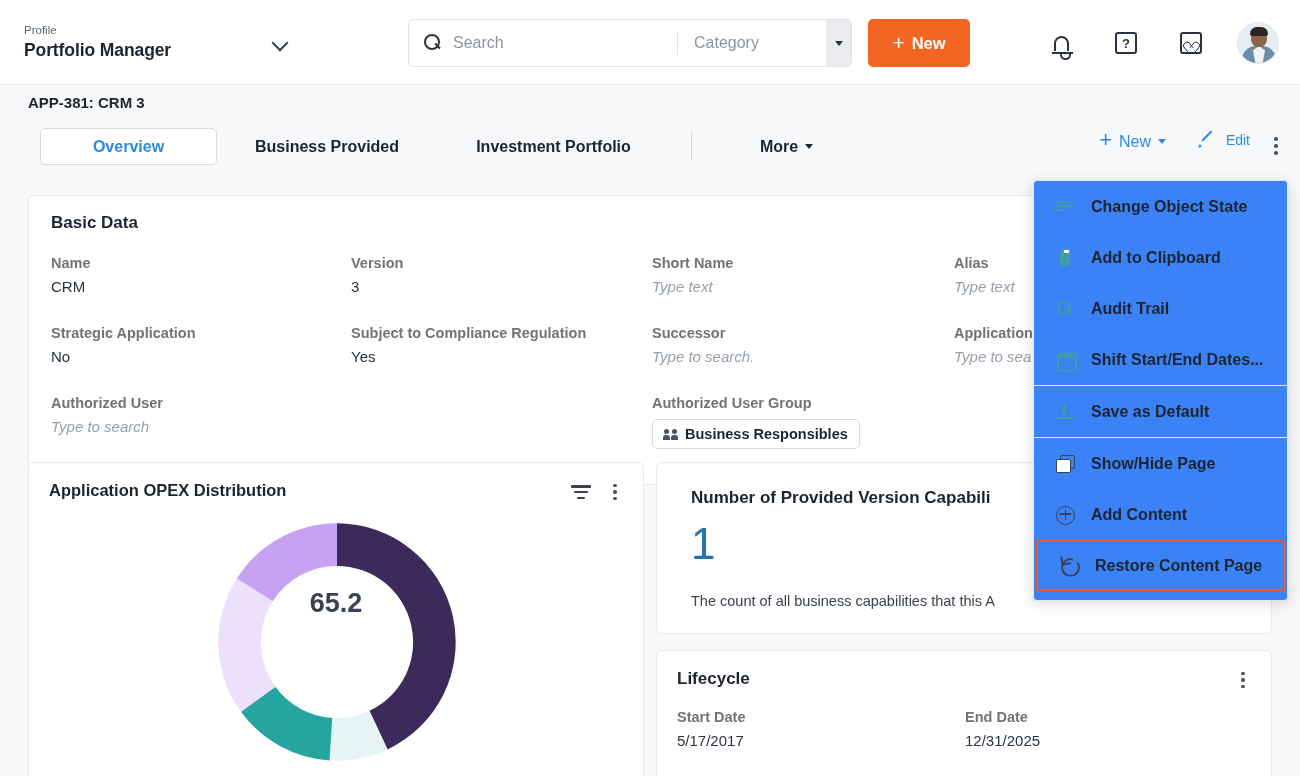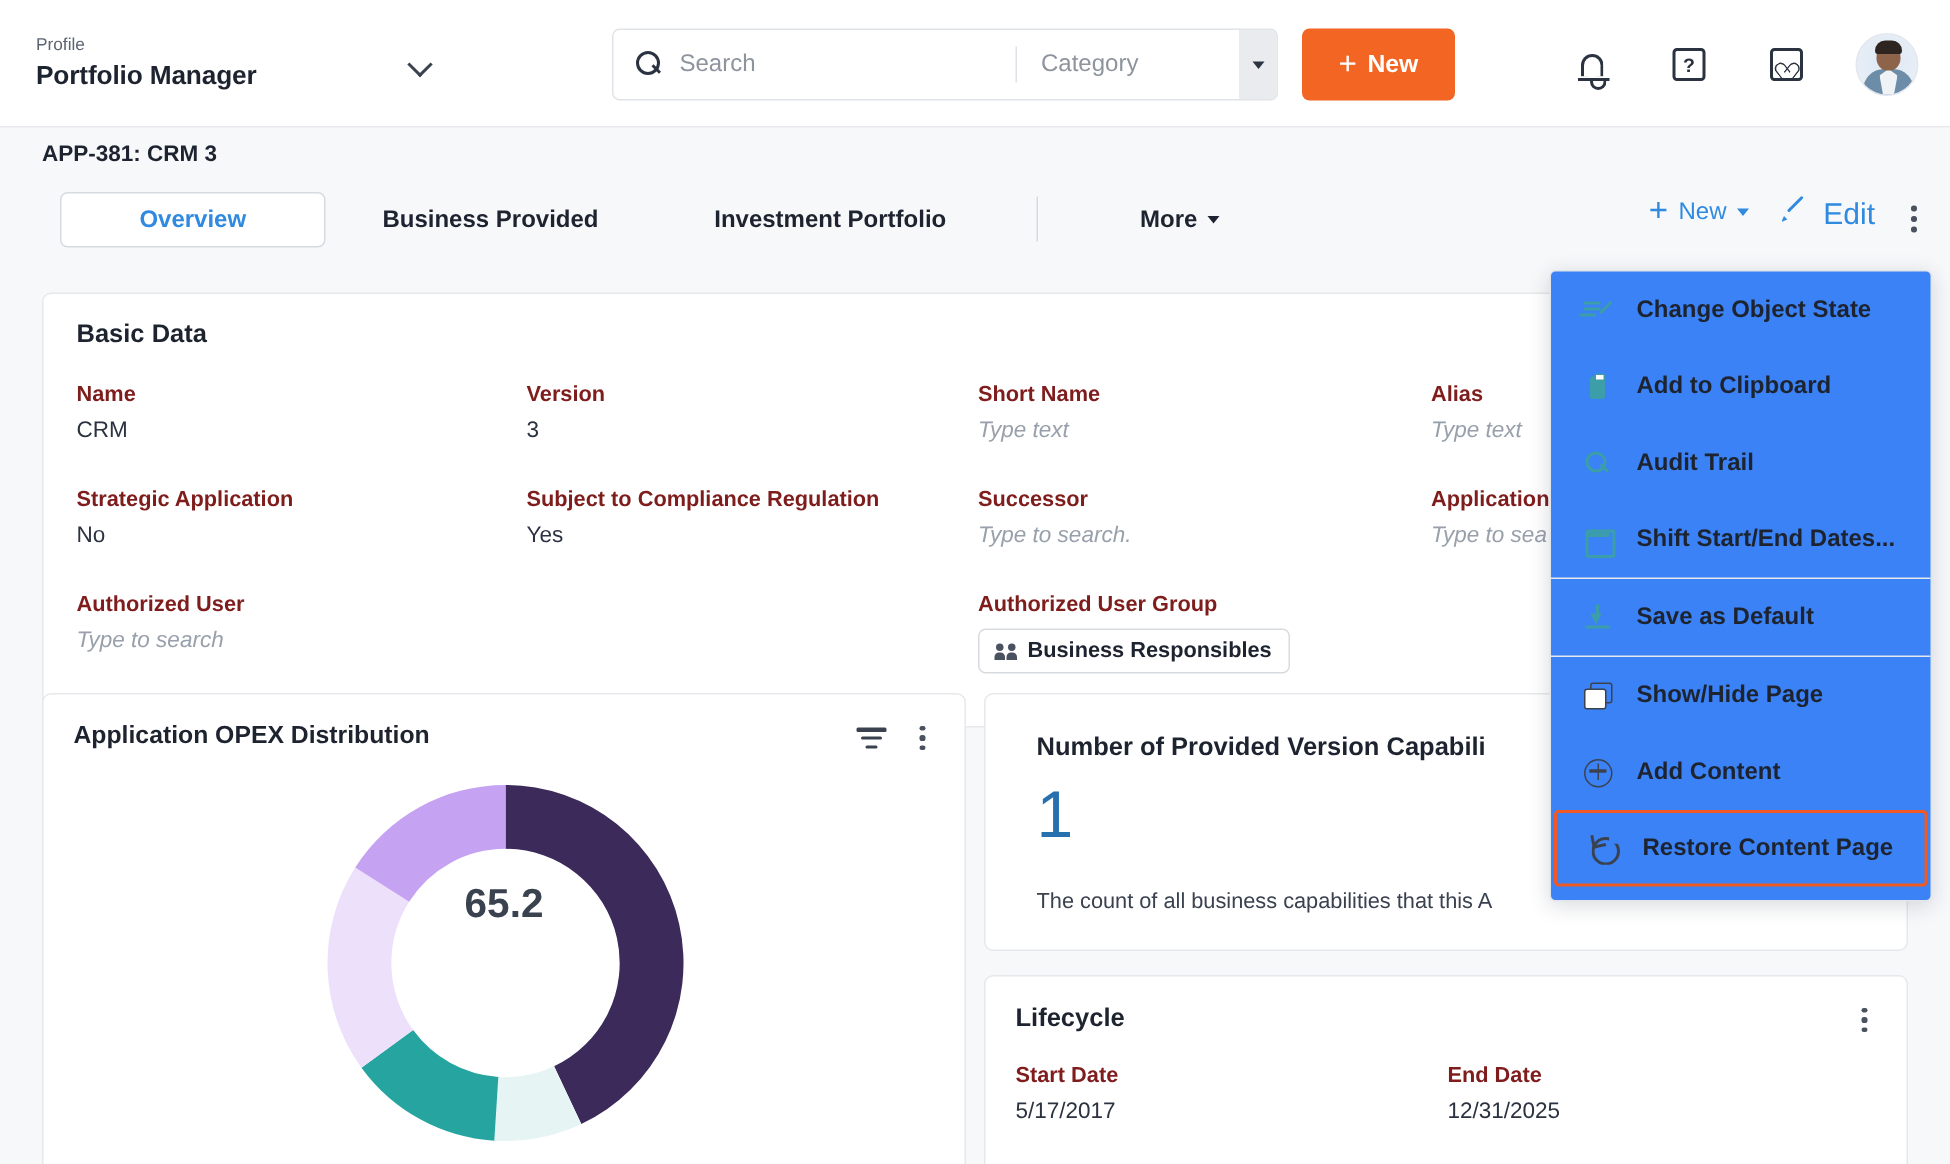--- a/index.html
+++ b/index.html
@@ -148,42 +148,42 @@
     border-right:4.5px solid transparent;border-top:5.5px solid #1d2430; }
   .caret-sm.blue { border-top-color:#2f8ae0; }
 
   .action-new {
     position:absolute; right:146px; top:4px; display:flex; align-items:center; gap:7px;
     color:#2f8ae0; font-size:16px; cursor:pointer; font-weight:400;
   }
   .action-new .pl { font-size:22px; line-height:1; margin-top:-3px; }
   .action-edit {
     position:absolute; right:62px; top:4px; display:flex; align-items:flex-start; gap:12px;
-    color:#2f8ae0; font-size:20px; cursor:pointer;
+    color:#2f8ae0; font-size:14px; cursor:pointer;
   }
   .pencil { width:16px;height:16px;position:relative; }
   .pencil::before{content:"";position:absolute;left:2px;top:3px;width:14px;height:2.4px;
     background:#2f8ae0;transform:rotate(-45deg);border-radius:1px;}
   .pencil::after{content:"";position:absolute;left:0px;top:12px;width:4px;height:4px;
     background:#2f8ae0;clip-path:polygon(0 100%,100% 60%,45% 0);}
   .kebab {
     position:absolute; right:24px; top:4px; width:24px; height:28px; cursor:pointer;
     display:flex; flex-direction:column; align-items:center; justify-content:center; gap:3.5px;
   }
   .kebab i { width:3.6px; height:3.6px; border-radius:50%; background:#4a5260; display:block; }
 
   
   .card {
     position:absolute; background:#fff; border:1px solid #e6e8eb; border-radius:6px;
   }
   .card-basic { left:28px; top:195px; width:1244px; height:290px; }
   .basic-title { position:absolute; left:22px; top:17px; font-size:17px; font-weight:bold; color:#1d2430; }
 
   .field { position:absolute; }
-  .field-label { font-size:14.5px; font-weight:bold; color:#7f1d1d; line-height:20px; white-space:nowrap;}
+  .field-label { font-size:14.5px; font-weight:bold; color:#737373; line-height:20px; white-space:nowrap;}
   .field-value { font-size:15px; color:#2b3240; line-height:22px; margin-top:3px; }
   .field-value.ph { color:#98a0ab; font-style:italic; }
 
   .chip {
     display:inline-flex; align-items:center; gap:7px; margin-top:6px;
     border:1px solid #d7dbe0; border-radius:5px; padding:6px 11px;
     font-size:14.5px; font-weight:bold; color:#1d2430; background:#fff; cursor:pointer;
   }
   .people-icon { width:14px;height:11px;position:relative;flex:none;}
   .people-icon::before{content:"";position:absolute;left:0;top:0;width:5px;height:5px;

